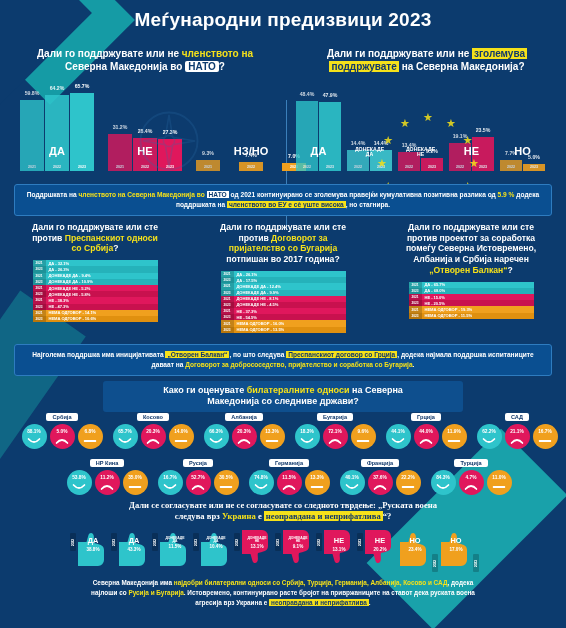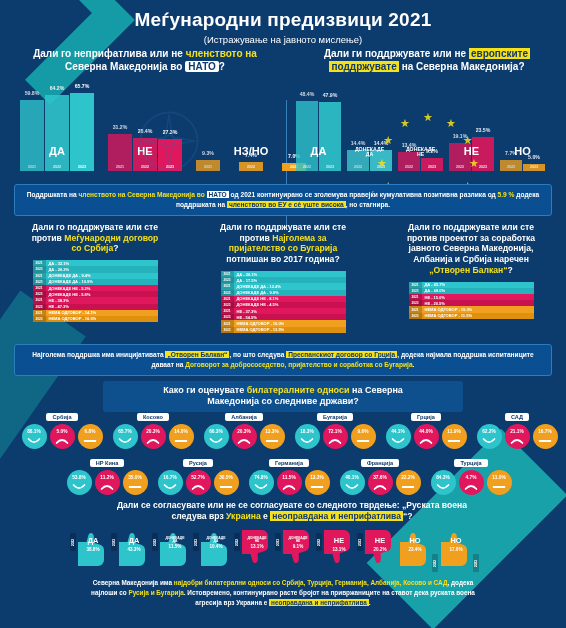--- a/index.html
+++ b/index.html
@@ -92,21 +92,21 @@
   .cname { display:inline-block; background:#fff; color:#10386b; font-size:5.6px;
       font-weight:bold; border-radius:2px; padding:1px 6px; margin-bottom:3px; }
   .faces { display:flex; justify-content:center; gap:3px; }
   .face { width:25px; height:25px; border-radius:50%; position:relative;
       display:flex; flex-direction:column; align-items:center; }
   .face .pct { font-size:4.8px; font-weight:bold; color:#fff; margin-top:5px; }
   .face svg { position:absolute; bottom:5px; left:50%; transform:translateX(-50%); }
   .f-pos{background:#2ec4cb;} .f-neg{background:#e0175c;} .f-neu{background:#f0a01e;}
 
   
-  .uk-title { position:absolute; top:500px; left:69px; width:446px; }
+  .uk-title { position:absolute; top:500px; left:60px; width:446px;font-family:Liberation Serif, serif; }
   .q-uk { font-size:8.6px; line-height:1.3; }
   .thumbs { position:absolute; top:528px; left:0; width:566px; height:46px; }
   .th { position:absolute; display:flex; align-items:flex-start; }
   .th .yr { font-size:3.2px; font-weight:bold; color:#fff; writing-mode:vertical-rl;
       transform:rotate(180deg); background:rgba(0,0,0,.2); padding:2px 1px; border-radius:1px;
       margin-top:5px; height:18px; display:flex; align-items:center; justify-content:center; }
   .thumb { position:relative; width:34px; height:40px; }
   .thumb .tlbl { position:absolute; left:0; right:0; top:9px; text-align:center;
       font-size:7.4px; font-weight:bold; color:#fff; line-height:1; }
   .thumb .tlbl.sm { font-size:3.4px; top:9px; }
@@ -122,29 +122,28 @@
 <body>
 
 <div class="page">
 
   <div class="wedge-tl"></div>
   <div class="wedge-tl2"></div>
   <div class="wedge-ml"></div>
   <div class="wedge-br"></div>
   <div class="wedge-br2"></div>
 
-  <div class="title">Меѓународни предизвици 2021</div>
-  <div class="subtitle">(Истражување на јавното мислење)</div>
+  <div class="title">Меѓународни предизвици 2023</div>
 
   <div class="top-row">
     <div class="divider"></div>
 
     <div class="chart-nato">
       <div class="q q-top">
-        <span>Дали го неприфатлива или не</span>
+        <span>Дали го поддржувате или не</span>
         <span class="hl-y">членството на</span><br>
         <span>Северна Македонија во</span>
         <span class="hl-box-w">НАТО</span><span>?</span>
       </div>
       <div class="bars" id="nato-bars">
           <div class="grp" style="left: 14px; gap: 1px;">
             <div class="bar" style="width: 24px; height: 70.564px; background: rgb(46, 196, 203); opacity: 0.78;">
               <span class="val">59.8%</span>
               <span class="yr">2021</span>
             </div>
@@ -193,21 +192,21 @@
 
     <svg class="nato-mark" viewBox="0 0 100 100">
       <circle cx="50" cy="50" r="46" fill="none" stroke="#2a6ea8" stroke-width="3"></circle>
       <path d="M50 8 L56 44 L92 50 L56 56 L50 92 L44 56 L8 50 L44 44 Z" fill="none" stroke="#2a6ea8" stroke-width="2.5"></path>
       <circle cx="50" cy="50" r="9" fill="none" stroke="#2a6ea8" stroke-width="2.5"></circle>
     </svg>
 
     <div class="chart-eu">
       <div class="q q-top">
         <span>Дали ги поддржувате или не</span>
-        <span class="hl-box-y">европските</span><br>
+        <span class="hl-box-y">зголемува</span><br>
         <span class="hl-box-y">поддржувате</span>
         <span>на Северна Македонија?</span>
       </div>
       <div class="bars" id="eu-bars">
           <div class="grp" style="left: 4px; gap: 1px;">
             <div class="bar" style="width: 22px; height: 70.18px; background: rgb(46, 196, 203); opacity: 0.78;">
               <span class="val">48.4%</span>
               <span class="yr">2022</span>
             </div>
             <div class="bar" style="width: 22px; height: 69.455px; background: rgb(46, 196, 203); opacity: 0.89;">
@@ -282,21 +281,21 @@
   <div class="band" id="band-top">
     <span>Поддршката на </span><span class="y">членството на Северна Македонија во </span><span class="wb">НАТО</span><span> од 2021 континуирано се зголемува правејќи кумулативна позитивна разлика од </span><span class="y">5.9 %</span><span> додека поддршката на </span><span class="yb">членството во ЕУ е сè уште висока</span><span>, но стагнира.</span>
   </div>
 
   <div class="mid">
 
     <div class="mcol m1">
       <div class="q q-mid">
         <span>Дали го поддржувате или сте</span><br>
         <span>против</span>
-        <span class="hl-y">Меѓународни договор</span><br>
+        <span class="hl-y">Преспанскиот односи</span><br>
         <span class="hl-y">со Србија</span><span>?</span>
       </div>
       <div class="legend" id="legend-prespa">
           <div class="lrow lg-teal">
             <span class="yr">2021</span>
             <span class="lbl">ДА - 32.1%</span>
           </div>
           <div class="lrow lg-teal-d">
             <span class="yr">2023</span>
             <span class="lbl">ДА - 26.3%</span>
@@ -333,21 +332,21 @@
             <span class="yr">2023</span>
             <span class="lbl">НЕМА ОДГОВОР - 10.6%</span>
           </div>
         </div>
     </div>
 
     <div class="mcol m2">
       <div class="q q-mid">
         <span>Дали го поддржувате или сте</span><br>
         <span>против</span>
-        <span class="hl-y">Најголема за</span><br>
+        <span class="hl-y">Договорот за</span><br>
         <span class="hl-y">пријателство со Бугарија</span><br>
         <span>потпишан во 2017 година?</span>
       </div>
       <div class="legend" id="legend-bulgaria">
           <div class="lrow lg-teal">
             <span class="yr">2021</span>
             <span class="lbl">ДА - 26.1%</span>
           </div>
           <div class="lrow lg-teal-d">
             <span class="yr">2023</span>
@@ -385,21 +384,21 @@
             <span class="yr">2023</span>
             <span class="lbl">НЕМА ОДГОВОР - 13.5%</span>
           </div>
         </div>
     </div>
 
     <div class="mcol m3">
       <div class="q q-mid">
         <span>Дали го поддржувате или сте</span><br>
         <span>против проектот за соработка</span><br>
-        <span>јавното Северна Македонија,</span><br>
+        <span>помеѓу Северна Истовремено,</span><br>
         <span>Албанија и Србија наречен</span><br>
         <span class="hl-y">„Отворен Балкан“</span><span>?</span>
       </div>
       <div class="legend" id="legend-openbalkan">
           <div class="lrow lg-teal">
             <span class="yr">2021</span>
             <span class="lbl">ДА - 65.7%</span>
           </div>
           <div class="lrow lg-teal-d">
             <span class="yr">2023</span>

